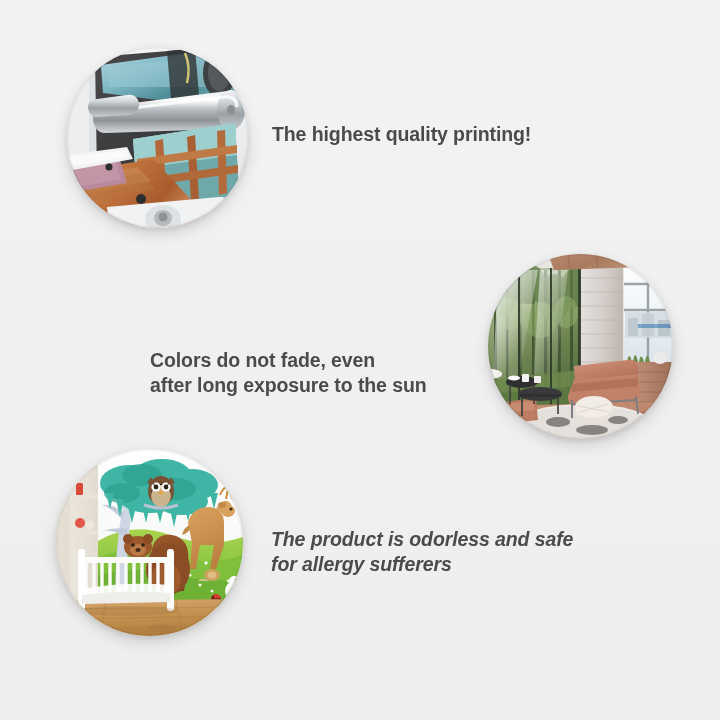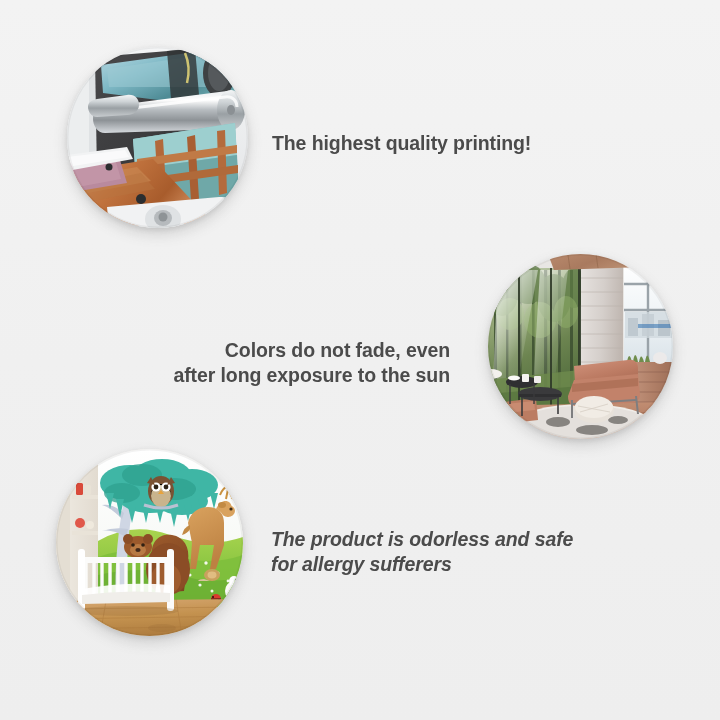--- a/index.html
+++ b/index.html
@@ -38,22 +38,22 @@
   
   .caption {
     position: absolute;
     color: #4b4b4b;
     font-weight: bold;
     font-size: 19.5px;
     line-height: 25px;
     letter-spacing: -0.1px;
     white-space: pre-line;
   }
-  #caption-quality  { left: 272px; top: 131px; text-align: left; }
-  #caption-fade     { left: 150px; top: 338px; width: 300px; text-align: right; }
+  #caption-quality  { left: 272px; top: 122px; text-align: left; }
+  #caption-fade     { left: 150px; top: 348px; width: 300px; text-align: left; }
   #caption-odorless { left: 271px; top: 527px; text-align: left; font-style: italic; }
 </style>
 </head>
 <body>
 
 <div class="stage">
 
   <div class="photo" id="photo-printing">
     <svg viewBox="0 0 181 181" preserveAspectRatio="xMidYMid slice">
       <defs>

